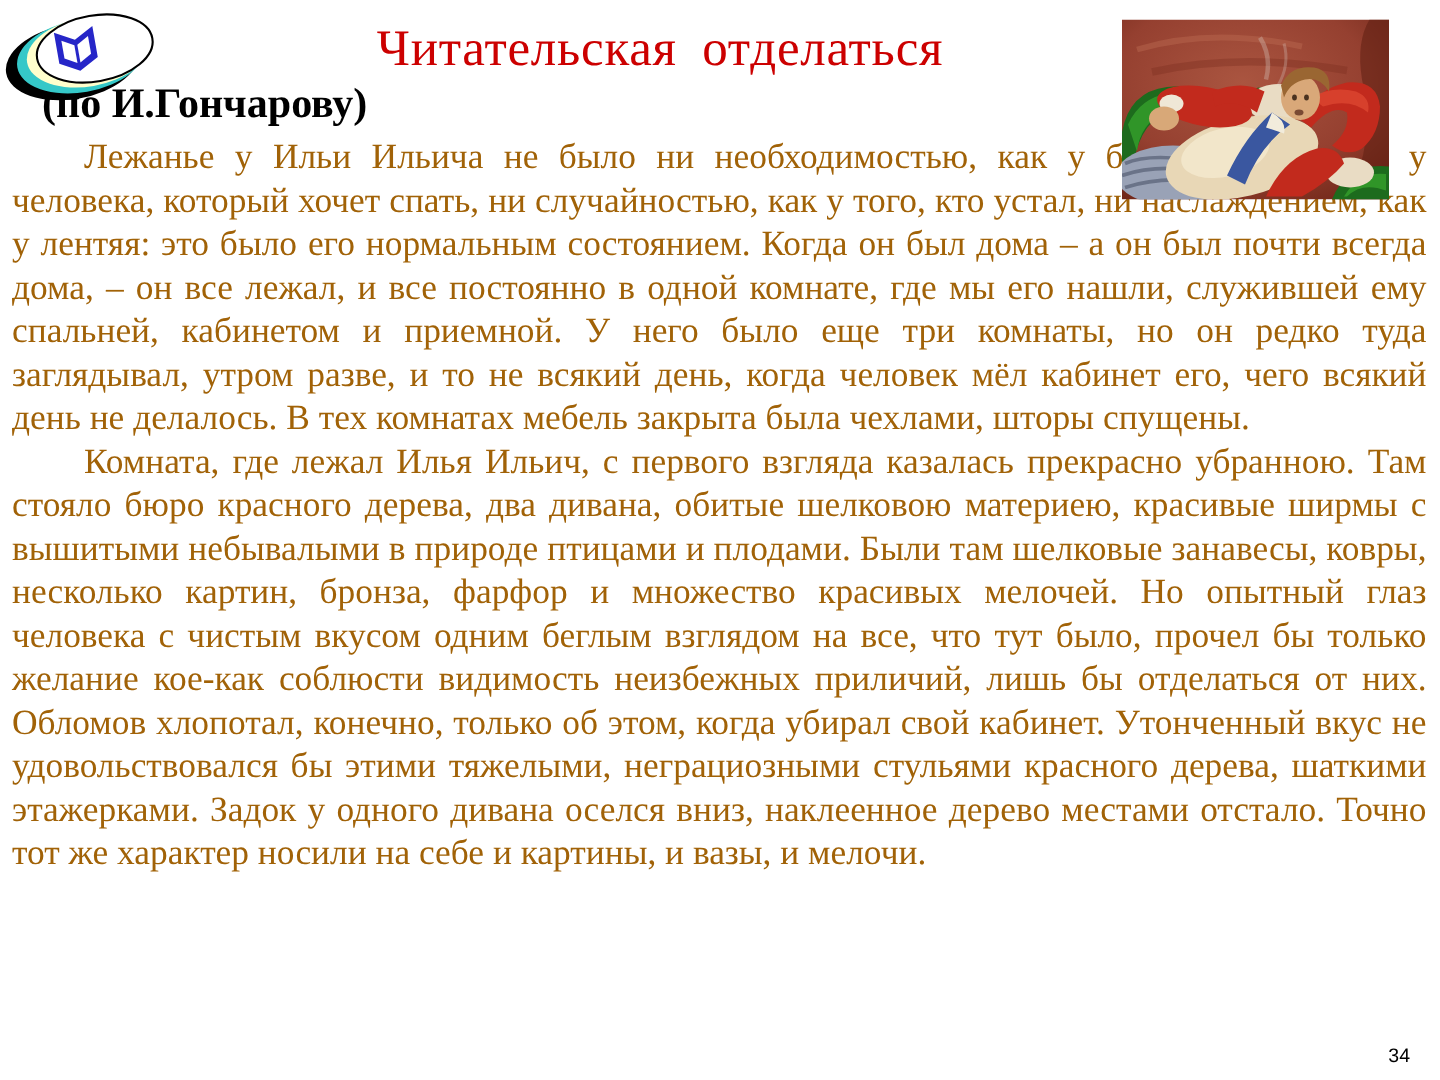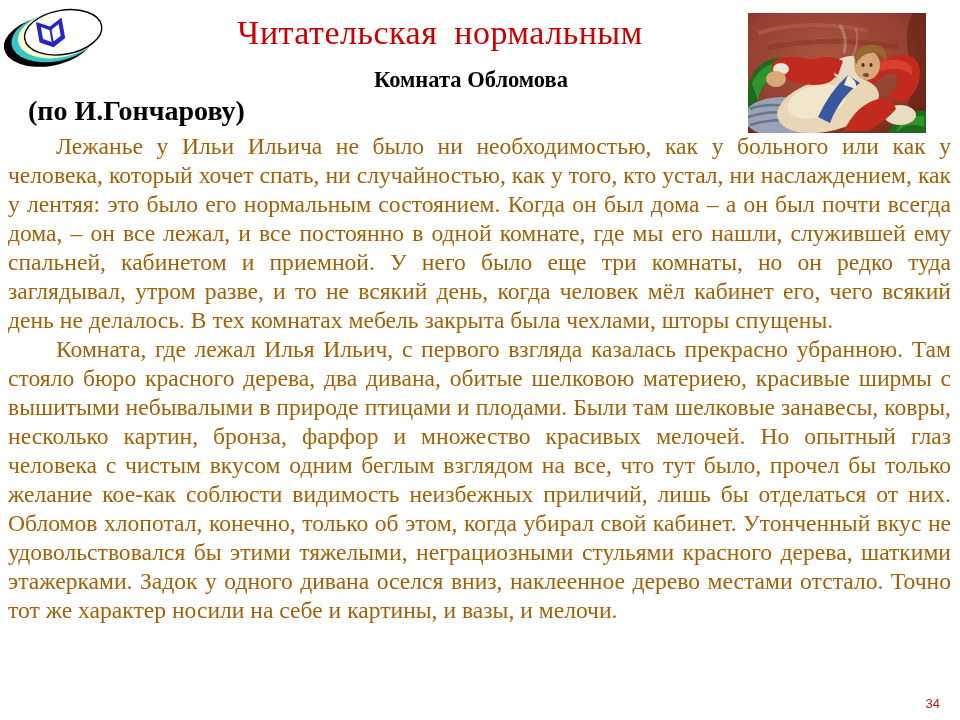--- a/index.html
+++ b/index.html
@@ -56,21 +56,21 @@
   }
   .body-text p{
     margin:0;
     text-indent:48px;
   }
   .page-number{
     position:absolute;
     right:20px;bottom:9px;
     font-family:"Liberation Sans","DejaVu Sans",sans-serif;
     font-size:13px;
-    color:#b91c1c;
+    color:#000000;
   }
 </style>
 </head>
 <body>
 
 <div class="slide">
 
   <div class="logo">
     <svg width="104" height="64" viewBox="0 0 104 64" xmlns="http://www.w3.org/2000/svg">
       <g transform="rotate(-10 52 32)">
@@ -147,22 +147,21 @@
       <ellipse cx="123" cy="52" rx="1.6" ry="2" fill="#4a3220"></ellipse>
       <ellipse cx="118" cy="62" rx="3" ry="2" fill="#7a4a33"></ellipse>
 
       <path d="M100 62 Q110 68 108 76 L96 72 Z" fill="#f2ecdc"></path>
 
       <path d="M96 40 Q100 25 92 12" stroke="#d8c8c0" stroke-width="3" fill="none" opacity="0.35"></path>
       <path d="M104 44 Q112 30 108 16" stroke="#d8c8c0" stroke-width="2" fill="none" opacity="0.3"></path>
     </svg>
   </div>
 
-  <div class="title">Читательская нормальным</div>
-  <div class="subtitle">Комната Обломова</div>
+  <div class="title">Читательская отделаться</div>
   <div class="subtitle2">(по И.Гончарову)</div>
 
   <div class="body-text">
     <p>Лежанье у Ильи Ильича не было ни необходимостью, как у больного или как у человека, который хочет спать, ни случайностью, как у того, кто устал, ни наслаждением, как у лентяя: это было его нормальным состоянием. Когда он был дома – а он был почти всегда дома, – он все лежал, и все постоянно в одной комнате, где мы его нашли, служившей ему спальней, кабинетом и приемной. У него было еще три комнаты, но он редко туда заглядывал, утром разве, и то не всякий день, когда человек мёл кабинет его, чего всякий день не делалось. В тех комнатах мебель закрыта была чехлами, шторы спущены.</p>
     <p>Комната, где лежал Илья Ильич, с первого взгляда казалась прекрасно убранною. Там стояло бюро красного дерева, два дивана, обитые шелковою материею, красивые ширмы с вышитыми небывалыми в природе птицами и плодами. Были там шелковые занавесы, ковры, несколько картин, бронза, фарфор и множество красивых мелочей. Но опытный глаз человека с чистым вкусом одним беглым взглядом на все, что тут было, прочел бы только желание кое-как соблюсти видимость неизбежных приличий, лишь бы отделаться от них. Обломов хлопотал, конечно, только об этом, когда убирал свой кабинет. Утонченный вкус не удовольствовался бы этими тяжелыми, неграциозными стульями красного дерева, шаткими этажерками. Задок у одного дивана оселся вниз, наклеенное дерево местами отстало. Точно тот же характер носили на себе и картины, и вазы, и мелочи.</p>
   </div>
 
   <div class="page-number">34</div>
 
 </div>

